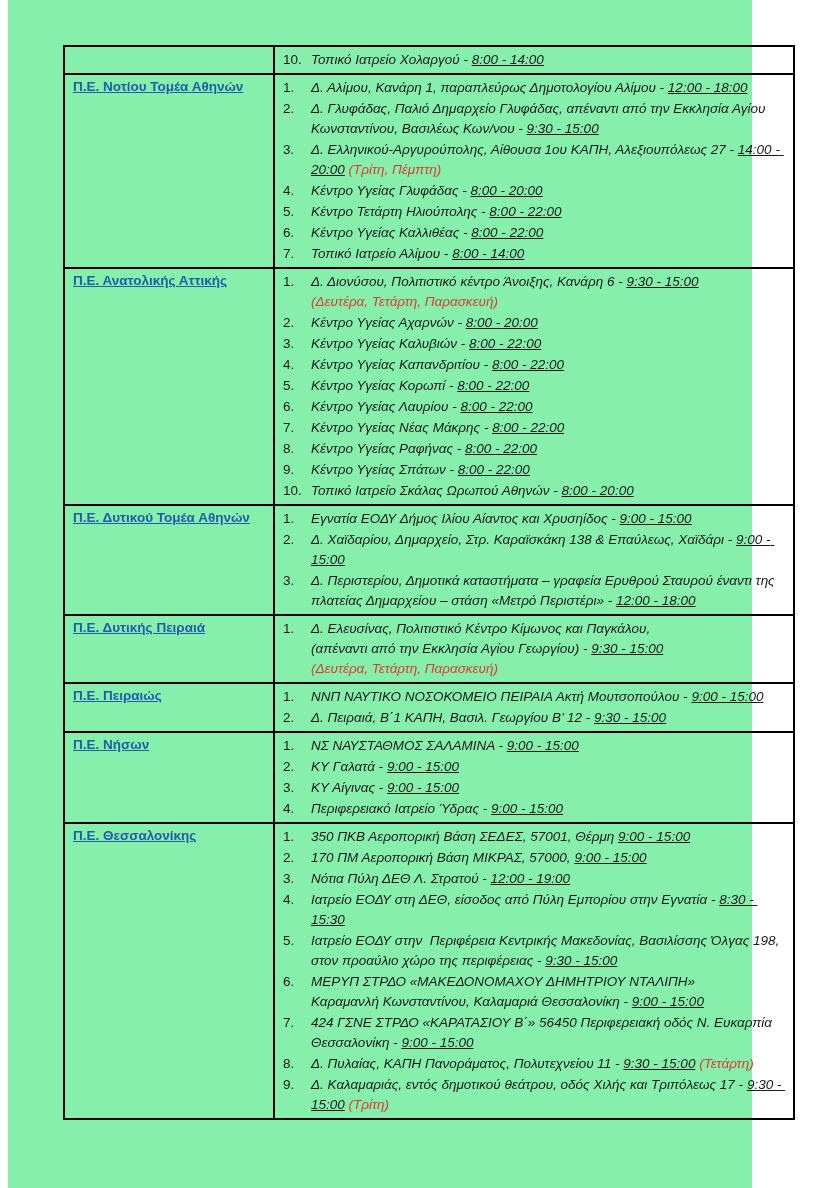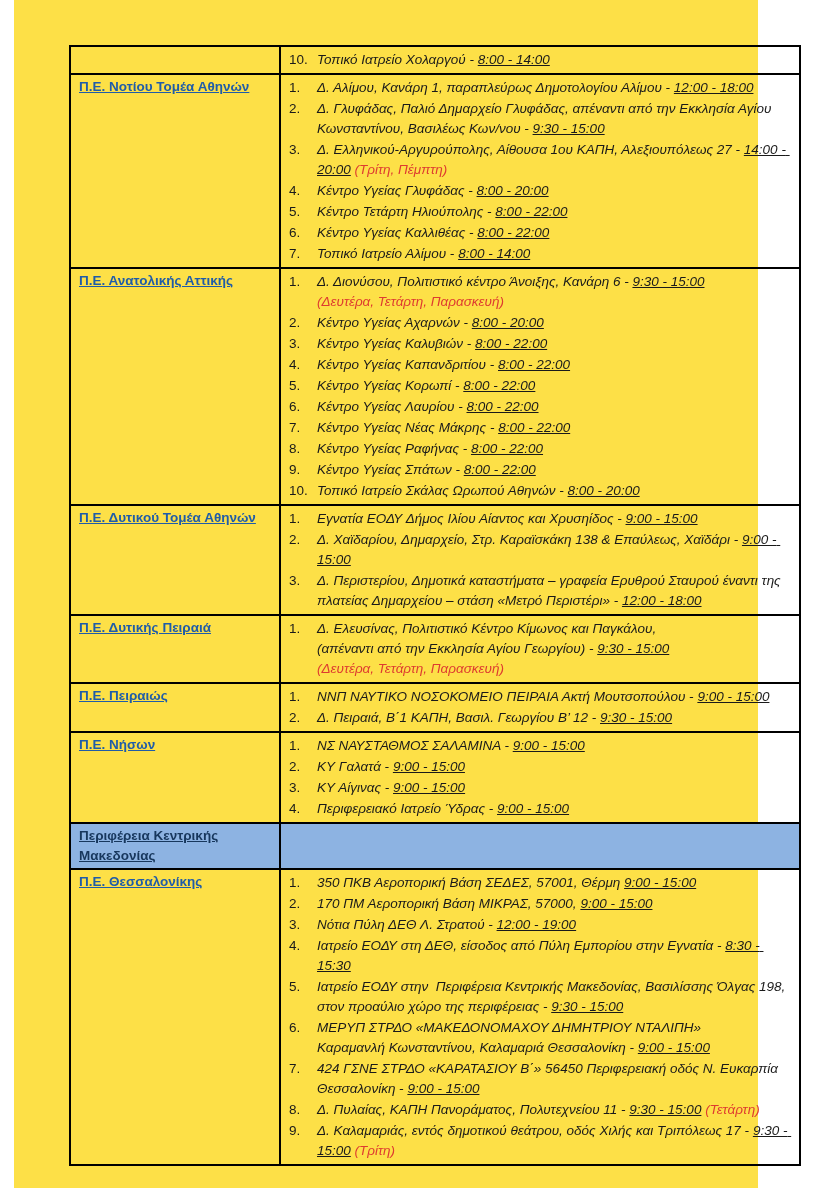--- a/index.html
+++ b/index.html
@@ -3,21 +3,21 @@
 <meta charset="utf-8">
 <style>
   html,body{margin:0;padding:0;}
   body{
     width:840px;height:1188px;
     background:#ffffff;
     font-family:"Liberation Sans", sans-serif;
     color:#1a1a1a;
     position:relative;
   }
-  .page{position:absolute;left:14px;top:0;width:744px;height:1188px;background:#fde047;}
+  .page{position:absolute;left:8px;top:0;width:744px;height:1188px;background:#86efac;}
   table.schedule{
     position:absolute;left:55px;top:45px;width:730px;
     border-collapse:collapse;table-layout:fixed;
     font-size:13.5px;line-height:20px;
   }
   table.schedule td{
     border:2px solid #000000;
     padding:2px 8px;
     vertical-align:top;
     overflow:hidden;
@@ -195,24 +195,20 @@
             <div class="item">
               <span class="num">3.</span>
               <div class="content"><span class="text">ΚΥ Αίγινας - </span><span class="time">9:00 - 15:00</span></div>
             </div>
             <div class="item">
               <span class="num">4.</span>
               <div class="content"><span class="text">Περιφερειακό Ιατρείο Ύδρας - </span><span class="time">9:00 - 15:00</span></div>
             </div>
           </td>
         </tr>
-        <tr class="band">
-          <td class="region"><span class="region-label">Περιφέρεια Κεντρικής Μακεδονίας</span></td>
-          <td class="items"></td>
-        </tr>
         <tr>
           <td class="region"><span class="region-label">Π.Ε. Θεσσαλονίκης</span></td>
           <td class="items">
             <div class="item">
               <span class="num">1.</span>
               <div class="content"><span class="text">350 ΠΚΒ Αεροπορική Βάση ΣΕΔΕΣ, 57001, Θέρμη </span><span class="time">9:00 - 15:00</span></div>
             </div>
             <div class="item">
               <span class="num">2.</span>
               <div class="content"><span class="text">170 ΠΜ Αεροπορική Βάση ΜΙΚΡΑΣ, 57000, </span><span class="time">9:00 - 15:00</span></div>

